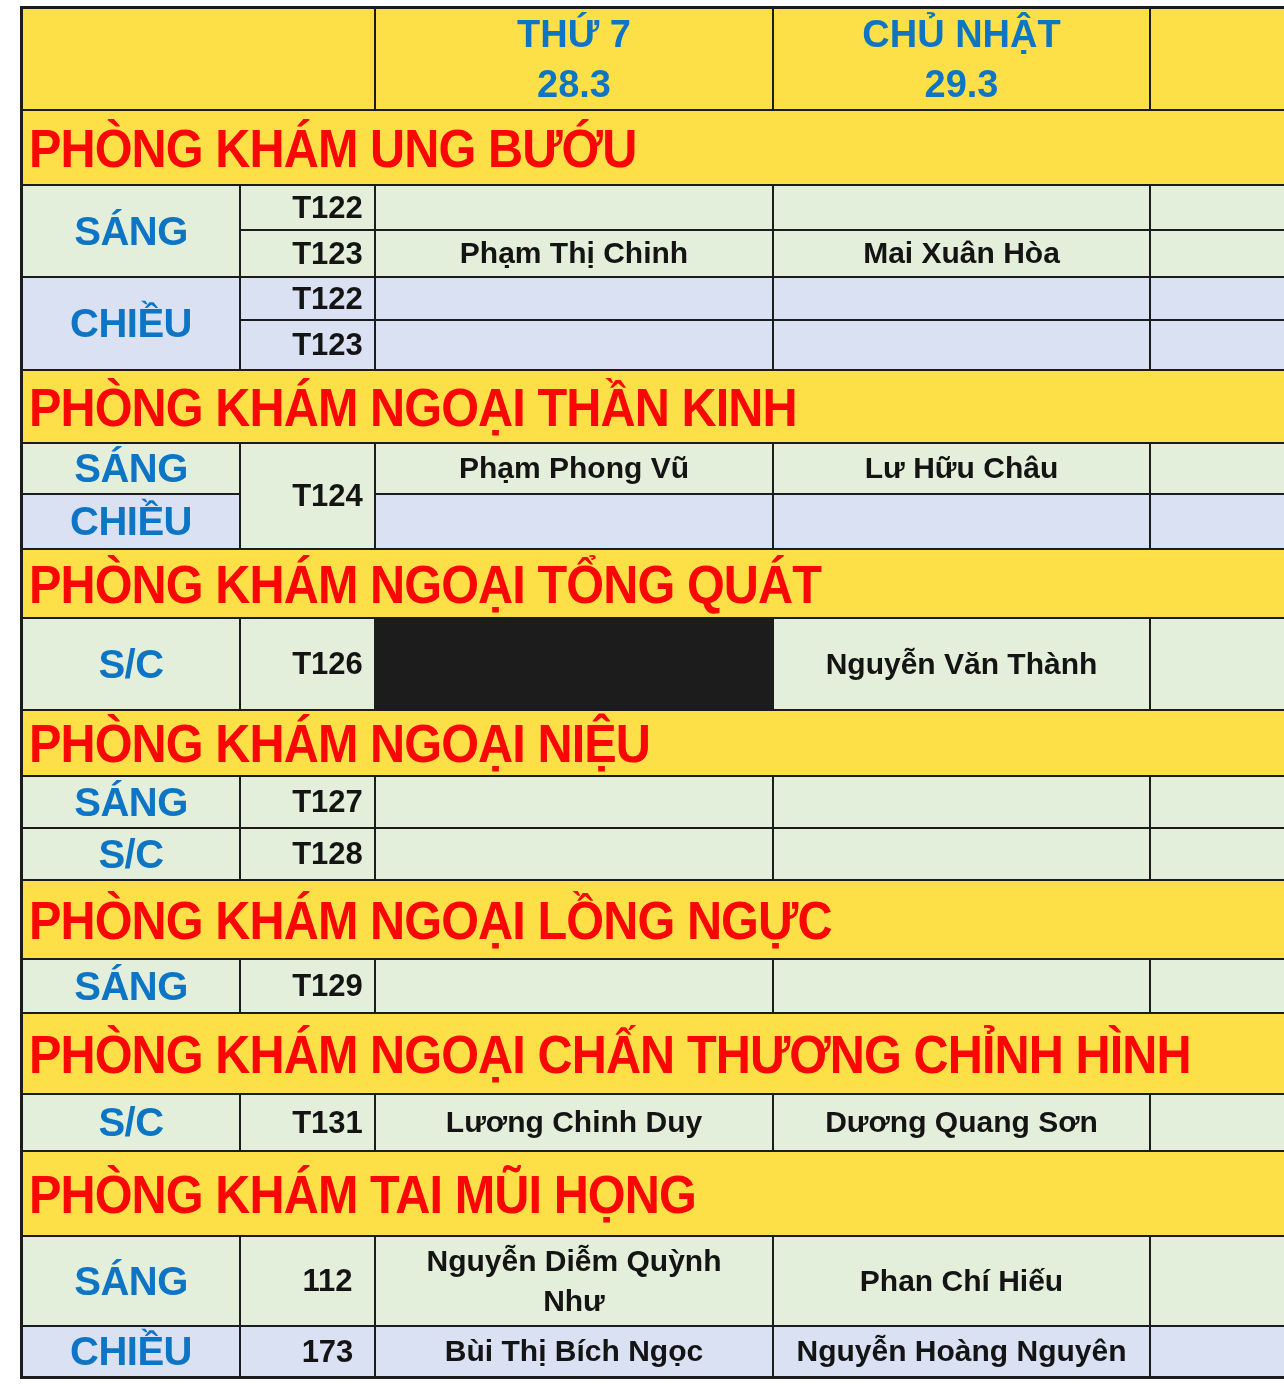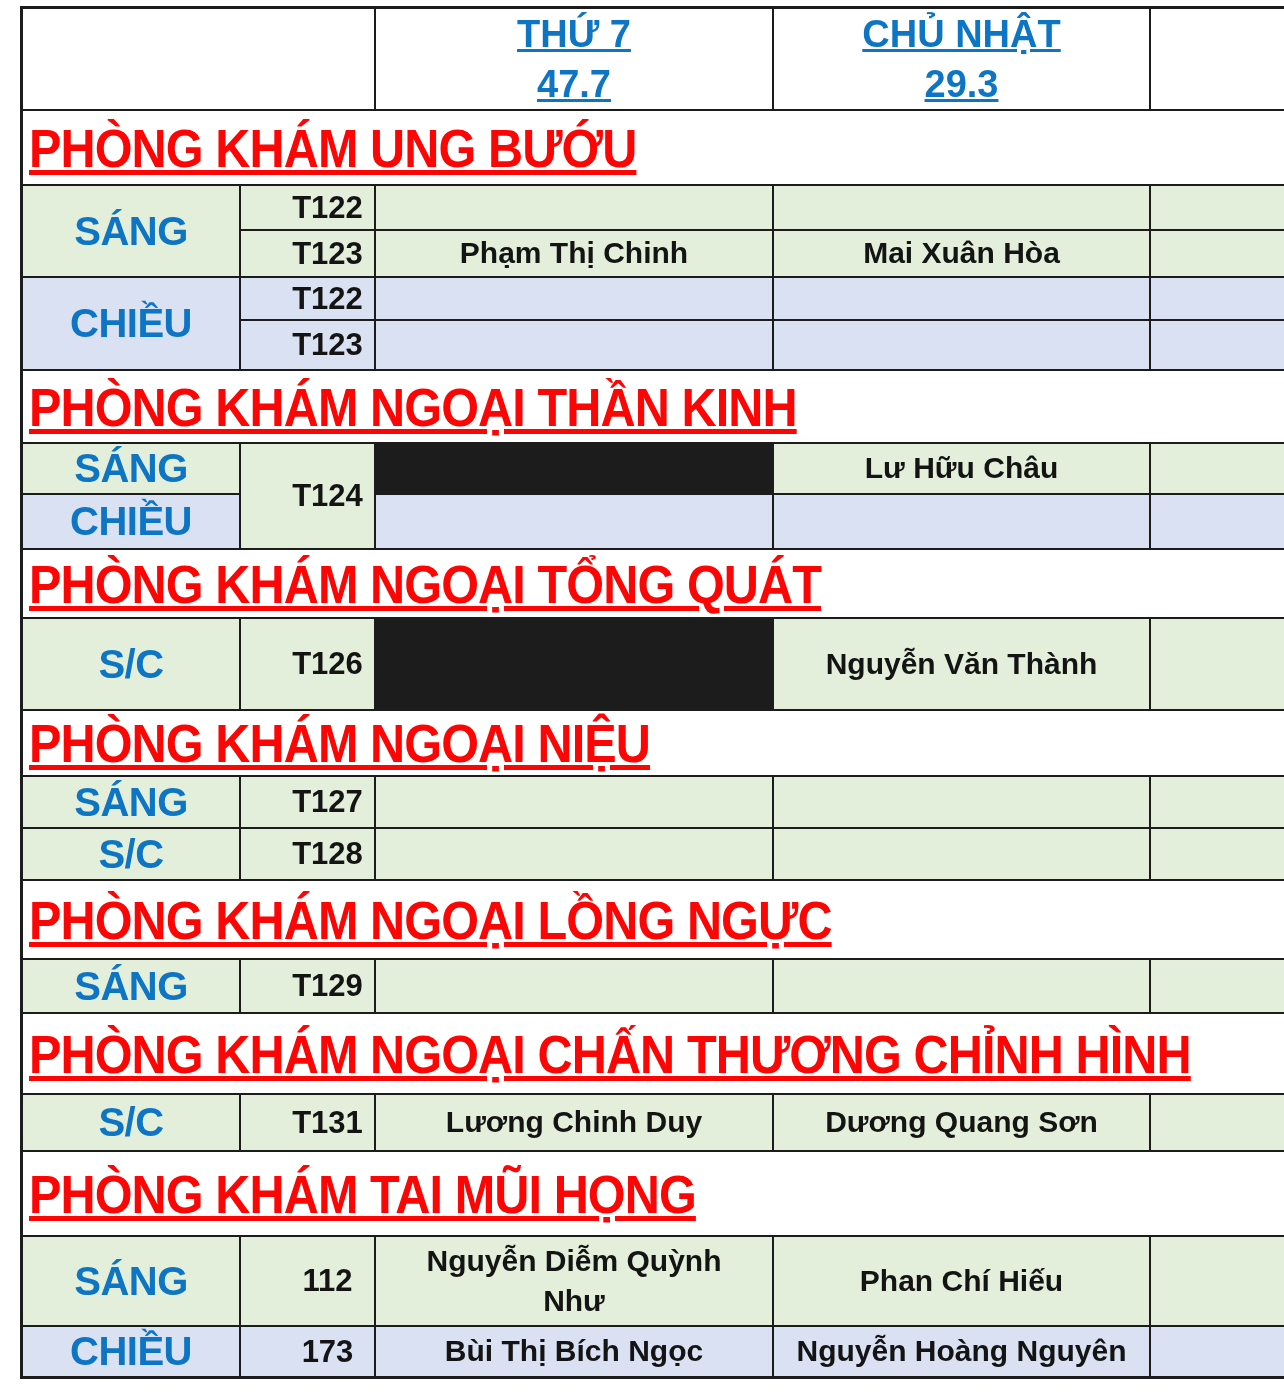--- a/index.html
+++ b/index.html
@@ -22,21 +22,21 @@
     border: 3px solid #1c1c1c;
   }
   .cell {
     display: flex;
     align-items: center;
     justify-content: center;
     font-weight: bold;
     overflow: hidden;
   }
   
-  .bg-cream { background: #ffffff; text-decoration: underline; }
+  .bg-cream { background: #fde047; }
   .bg-green { background: #E3EFDB; }
   .bg-blue  { background: #D9E1F2; }
 
   
   .col1 { grid-column: 1; }
   .col2 { grid-column: 2; }
   .col3 { grid-column: 3; }
   .col4 { grid-column: 4; }
   .col5 { grid-column: 5; }
   .cols12 { grid-column: 1 / 3; }
@@ -84,21 +84,21 @@
   .name.sun { padding: 0 12px; }
 </style>
 </head>
 <body>
 
 <div class="schedule-table">
 
   <div class="cell bg-cream cols12" style="grid-row:1"></div>
   <div class="cell bg-cream col3 day-header" style="grid-row:1">
     <span>THỨ 7</span>
-    <span>47.7</span>
+    <span>28.3</span>
   </div>
   <div class="cell bg-cream col4 day-header" style="grid-row:1">
     <span>CHỦ NHẬT</span>
     <span>29.3</span>
   </div>
   <div class="cell bg-cream col5" style="grid-row:1"></div>
 
   <div class="cell bg-cream cols15 section-title" style="grid-row:2">
       <span>PHÒNG KHÁM UNG BƯỚU</span>
     </div>
@@ -124,20 +124,21 @@
   <div class="cell bg-blue col3 name sat" style="grid-row:6"></div>
   <div class="cell bg-blue col4 name sun" style="grid-row:6"></div>
   <div class="cell bg-blue col5" style="grid-row:6"></div>
 
   <div class="cell bg-cream cols15 section-title" style="grid-row:7">
       <span>PHÒNG KHÁM NGOẠI THẦN KINH</span>
     </div>
 
   <div class="cell bg-green col1 period" style="grid-row:8">SÁNG</div>
   <div class="cell bg-green col2 room" style="grid-row:8/10">T124</div>
+  <div class="cell bg-green col3 name sat" style="grid-row:8">Phạm Phong Vũ</div>
   <div class="cell bg-green col4 name sun" style="grid-row:8">Lư Hữu Châu</div>
   <div class="cell bg-green col5" style="grid-row:8"></div>
 
   <div class="cell bg-blue col1 period" style="grid-row:9">CHIỀU</div>
   <div class="cell bg-blue col3 name sat" style="grid-row:9"></div>
   <div class="cell bg-blue col4 name sun" style="grid-row:9"></div>
   <div class="cell bg-blue col5" style="grid-row:9"></div>
 
   <div class="cell bg-cream cols15 section-title" style="grid-row:10">
       <span>PHÒNG KHÁM NGOẠI TỔNG QUÁT</span>

